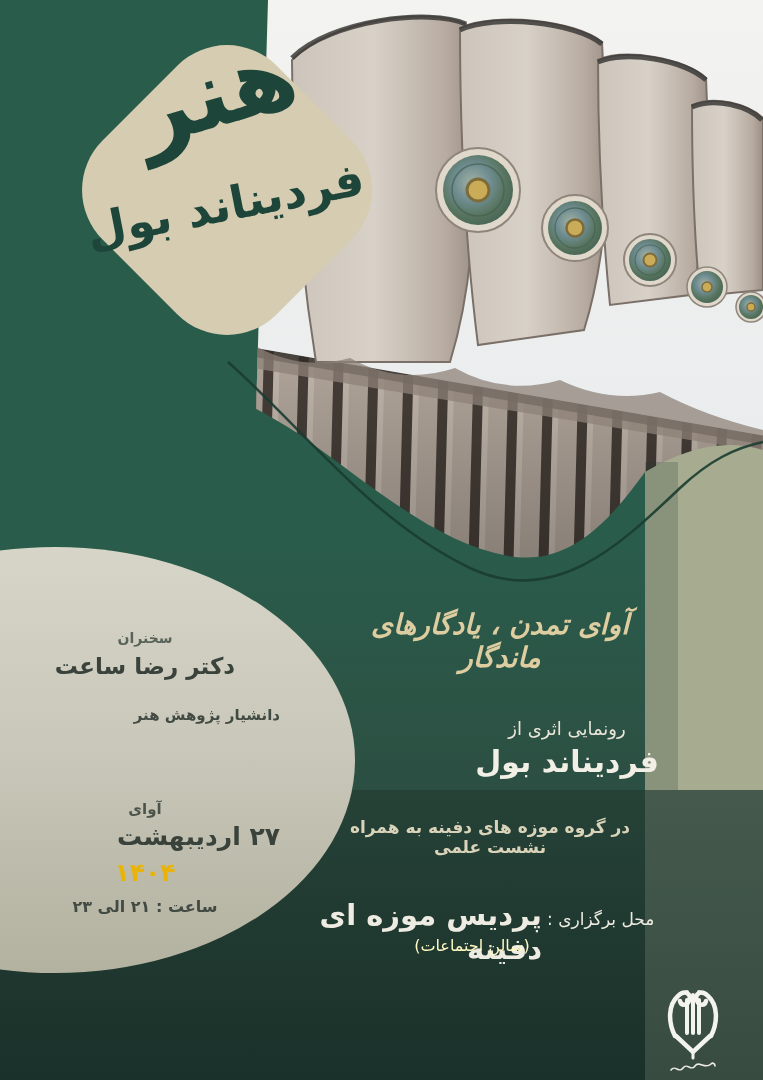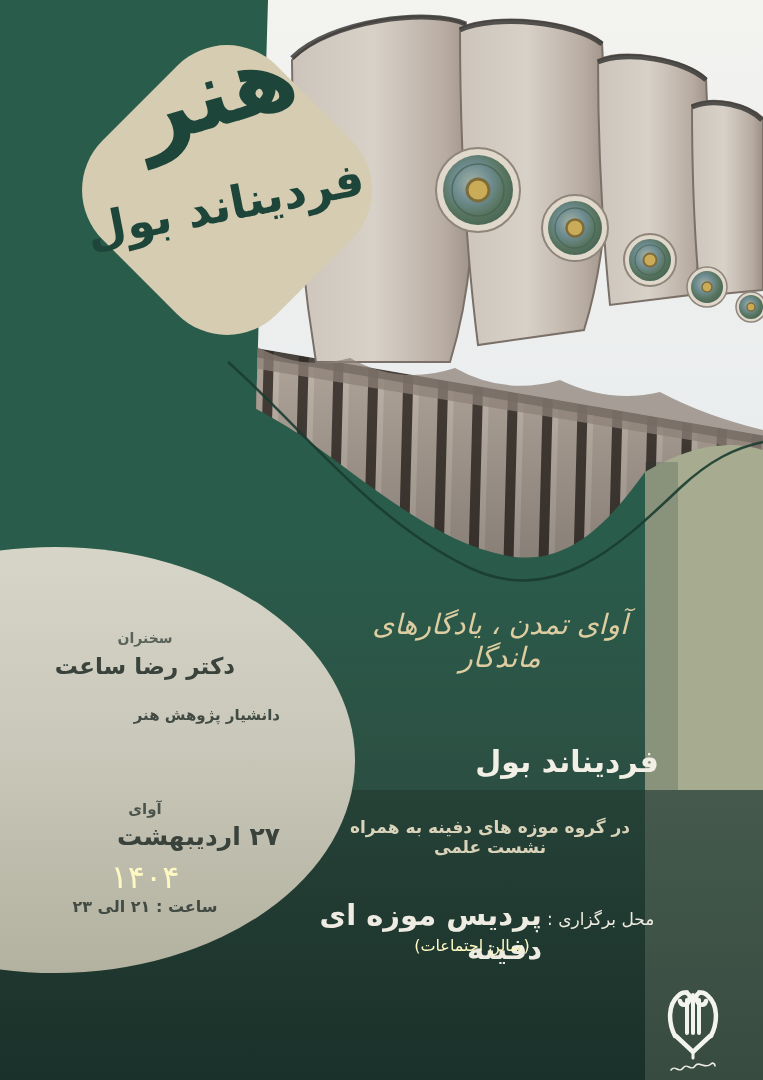--- a/index.html
+++ b/index.html
@@ -29,37 +29,37 @@
     transform:rotate(-16deg);
     font-size:95px;font-weight:bold;color:#1d453a;text-align:center;line-height:150px;
   }
   .blob-line2{
     position:absolute;left:60px;top:178px;width:330px;
     transform:rotate(-11deg);
     font-size:46px;font-weight:bold;color:#1d453a;text-align:center;
   }
   
   .txt{position:absolute;text-align:center;}
-  .tagline{left:340px;top:608px;width:320px;font-size:28px;font-style:italic;font-weight:normal;color:#ddcda0;}
+  .tagline{left:340px;top:608px;width:320px;font-size:28px;font-style:italic;font-weight:bold;color:#ddcda0;}
   .unveil-intro{left:447px;top:718px;width:240px;font-size:18px;color:#e9e7da;}
   .unveil-artist{left:447px;top:744px;width:240px;font-size:30px;font-weight:bold;color:#f2f0e6;}
   .desc{left:325px;top:817px;width:330px;font-size:17px;font-weight:bold;color:#d9d3b9;letter-spacing:.2px;}
   .venue{left:318px;top:898px;width:338px;color:#eeece2;}
   .venue .v-label{font-size:17px;}
   .venue .v-name{font-size:29px;font-weight:bold;margin-left:35px;}
   .hall{left:303px;top:936px;width:338px;font-size:16px;color:#fef9c3;}
   
   .ltxt{position:absolute;left:10px;width:270px;text-align:center;font-weight:bold;}
   .speaker-heading{top:630px;font-size:14px;color:#59635a;}
   .speaker-name{top:653px;font-size:23px;font-weight:bold;color:#39423b;}
   .speaker-t1{top:706px;font-size:15px;font-weight:bold;color:#424b43;text-align:right;}
   .speaker-t2{top:728px;font-size:15px;font-weight:bold;color:#424b43;}
   .weekday{top:800px;font-size:15px;color:#4a544b;}
   .daymonth{top:822px;font-size:25px;font-weight:bold;color:#39423b;text-align:right;}
-  .year{top:858px;font-size:32px;font-weight:normal;color:#fef9c3;}
+  .year{top:858px;font-size:25px;font-weight:bold;color:#eab308;}
   .time{top:897px;font-size:16px;color:#424b43;}
   
   .logo{position:absolute;left:664px;top:984px;}
 </style>
 </head>
 <body>
 
 <div class="poster">
 
   <svg class="photo-svg" width="763" height="620" viewBox="0 0 763 620">
@@ -191,20 +191,21 @@
     <path d="M228,362 C300,425 370,520 470,568 C555,608 620,545 680,488 C710,460 735,448 763,442" fill="none" stroke="#1a3c30" stroke-width="2.5" opacity="0.9"></path>
   </svg>
 
   <div class="blob"></div>
   <div class="blob-line1">هنر</div>
   <div class="blob-line2">فردیناند بول</div>
 
   <div class="info-ellipse"></div>
 
   <div class="txt tagline">آوای تمدن ، یادگارهای ماندگار</div>
+  <div class="txt unveil-intro">رونمایی اثری از</div>
   <div class="txt unveil-artist">فردیناند بول</div>
   <div class="txt desc">در گروه موزه های دفینه به همراه نشست علمی</div>
   <div class="txt venue">
     <span class="v-label">محل برگزاری :</span>
     <span class="v-name">پردیس موزه ای دفینه</span>
   </div>
   <div class="txt hall">(سالن اجتماعات)</div>
 
   <div class="ltxt speaker-heading">سخنران</div>
   <div class="ltxt speaker-name">دکتر رضا ساعت</div>

